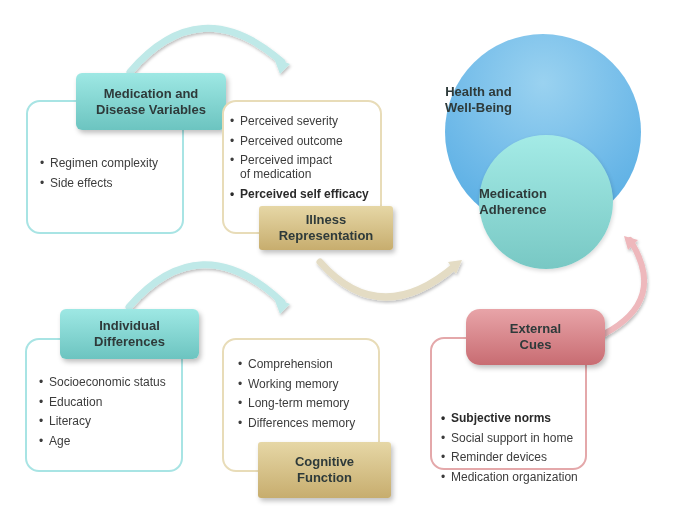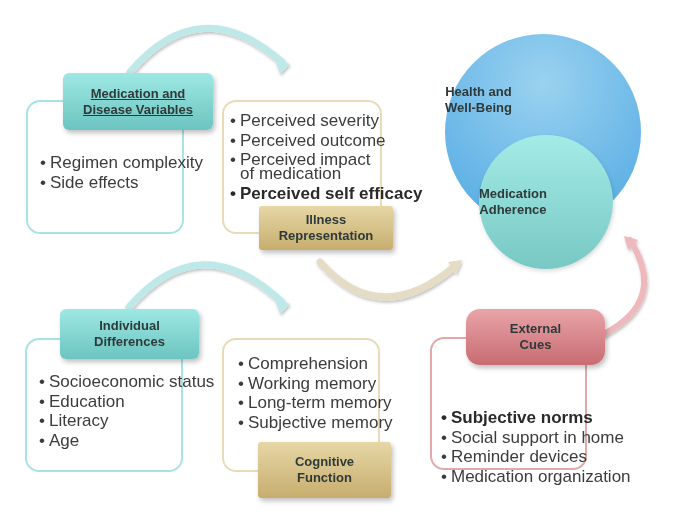--- a/index.html
+++ b/index.html
@@ -5,21 +5,21 @@
   html, body { margin:0; padding:0; background:#ffffff; }
   body { width:675px; height:522px; position:relative; overflow:hidden; font-family:"Liberation Sans", sans-serif; color:#3a3a3a; }
   .outline { position:absolute; border-radius:14px; background:#ffffff; box-sizing:border-box; }
   .outline.teal { border:2px solid #a8e4e4; }
   .outline.tan { border:2px solid #e8dcb8; }
   .outline.pink { border:2px solid #e4a8aa; }
   .label-box { position:absolute; display:flex; align-items:center; justify-content:center; text-align:center; font-weight:bold; font-size:13px; line-height:16px; color:#2e3a3a; box-shadow:2px 3px 5px rgba(0,0,0,0.25); }
   .label-box.teal { background:linear-gradient(#9ee8e4, #6cc4c0); border-radius:6px; }
   .label-box.tan { background:linear-gradient(#e6d7a6, #c7ad6e); border-radius:3px; }
   .label-box.pink { background:linear-gradient(#e8a4a8, #c86c72); border-radius:14px; }
-  ul.bullets { position:absolute; margin:0; padding:0; list-style:none; font-size:17px; color:#3c3c3c; }
+  ul.bullets { position:absolute; margin:0; padding:0; list-style:none; font-size:12px; color:#3c3c3c; }
   ul.bullets li { position:relative; padding-left:10px; line-height:14px; margin-bottom:5.5px; }
   ul.bullets li::before { content:"•"; position:absolute; left:0; top:0; }
   ul.bullets li.bold { font-weight:bold; color:#2a2a2a; }
   .circle { position:absolute; border-radius:50%; display:flex; align-items:center; justify-content:flex-start; text-align:center; font-weight:bold; font-size:13px; line-height:16px; color:#2e3a3a; }
   svg.arrows { position:absolute; left:0; top:0; }
 </style>
 </head>
 <body>
 
 <svg class="arrows" width="675" height="522">
@@ -48,21 +48,21 @@
     <path d="M604 334 Q 668 300 630 240" fill="none" stroke="#eeb8bc" stroke-width="6" stroke-linecap="round"></path>
     <polygon points="624,236 638,240 628,250" fill="#eeb8bc"></polygon>
   </g>
 </svg>
 
 <div class="outline teal" style="left:26px; top:100px; width:158px; height:134px;"></div>
 <ul class="bullets" style="left:40px; top:156px;">
   <li>Regimen complexity</li>
   <li>Side effects</li>
 </ul>
-<div class="label-box teal" style="left:63px; top:73px; width:150px; height:57px;text-decoration:underline;">
+<div class="label-box teal" style="left:76px; top:73px; width:150px; height:57px;">
   <div>
     <div>Medication and</div>
     <div>Disease Variables</div>
   </div>
 </div>
 
 <div class="outline tan" style="left:222px; top:100px; width:160px; height:134px;"></div>
 <ul class="bullets" style="left:230px; top:114px;">
   <li>Perceived severity</li>
   <li>Perceived outcome</li>
@@ -102,21 +102,21 @@
     <div>Individual</div>
     <div>Differences</div>
   </div>
 </div>
 
 <div class="outline tan" style="left:222px; top:338px; width:158px; height:134px;"></div>
 <ul class="bullets" style="left:238px; top:357px;">
   <li>Comprehension</li>
   <li>Working memory</li>
   <li>Long-term memory</li>
-  <li>Subjective memory</li>
+  <li>Differences memory</li>
 </ul>
 <div class="label-box tan" style="left:258px; top:442px; width:133px; height:56px;">
   <div>
     <div>Cognitive</div>
     <div>Function</div>
   </div>
 </div>
 
 <div class="outline pink" style="left:430px; top:337px; width:157px; height:133px;"></div>
 <ul class="bullets" style="left:441px; top:375px;margin-top:36px;">

